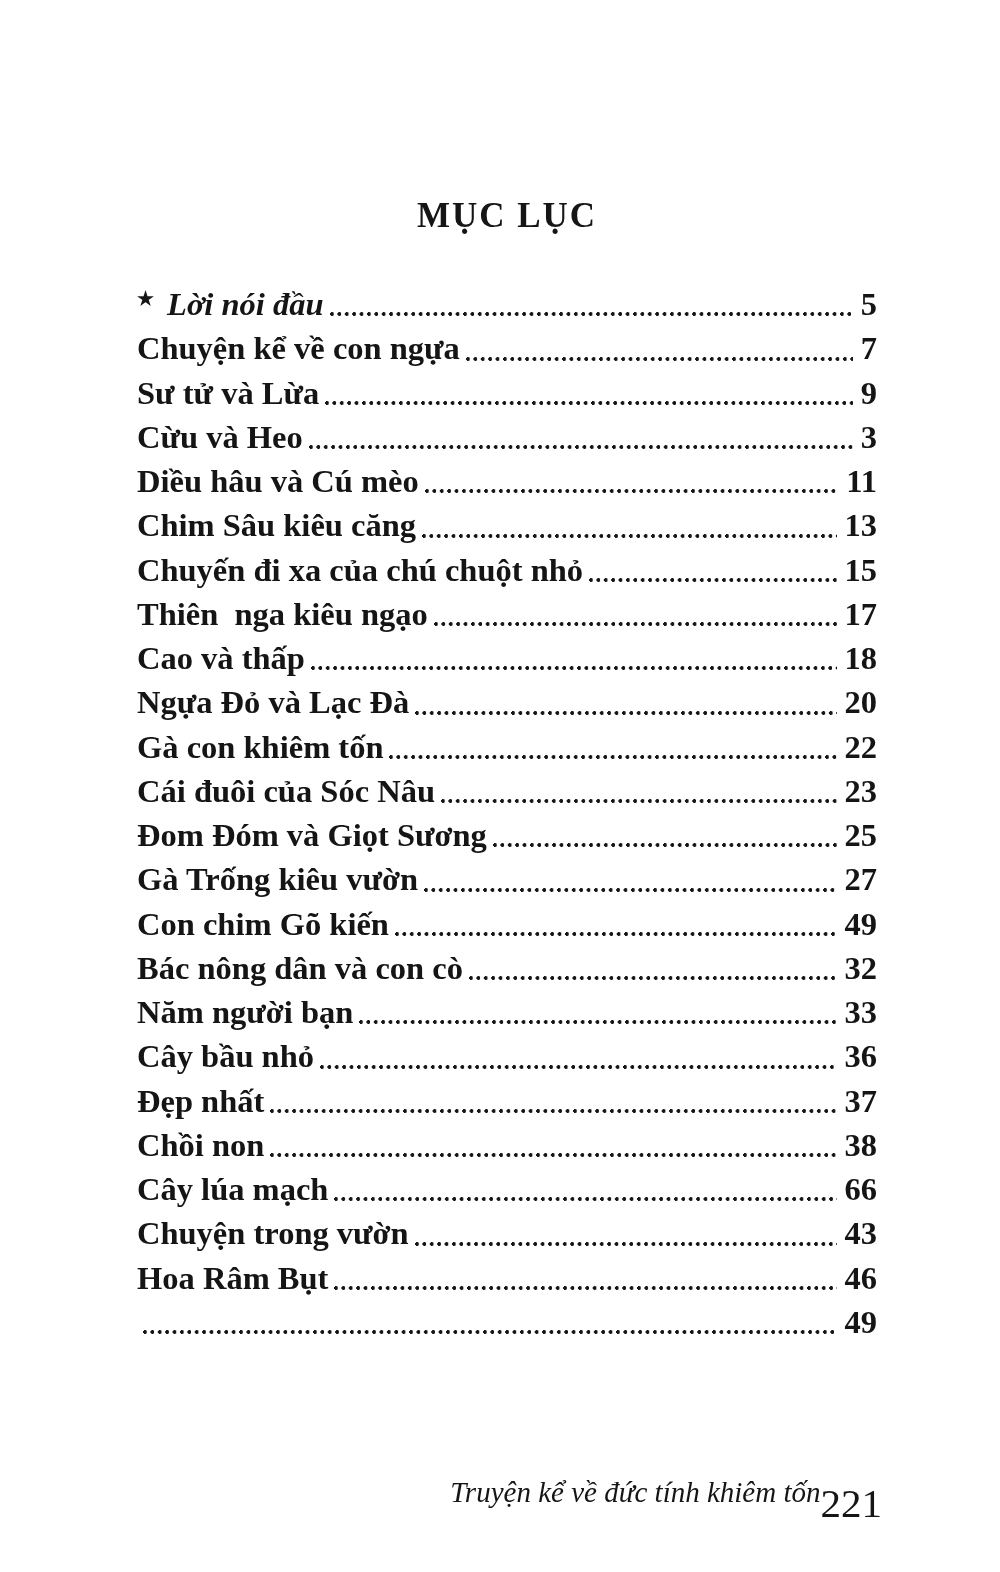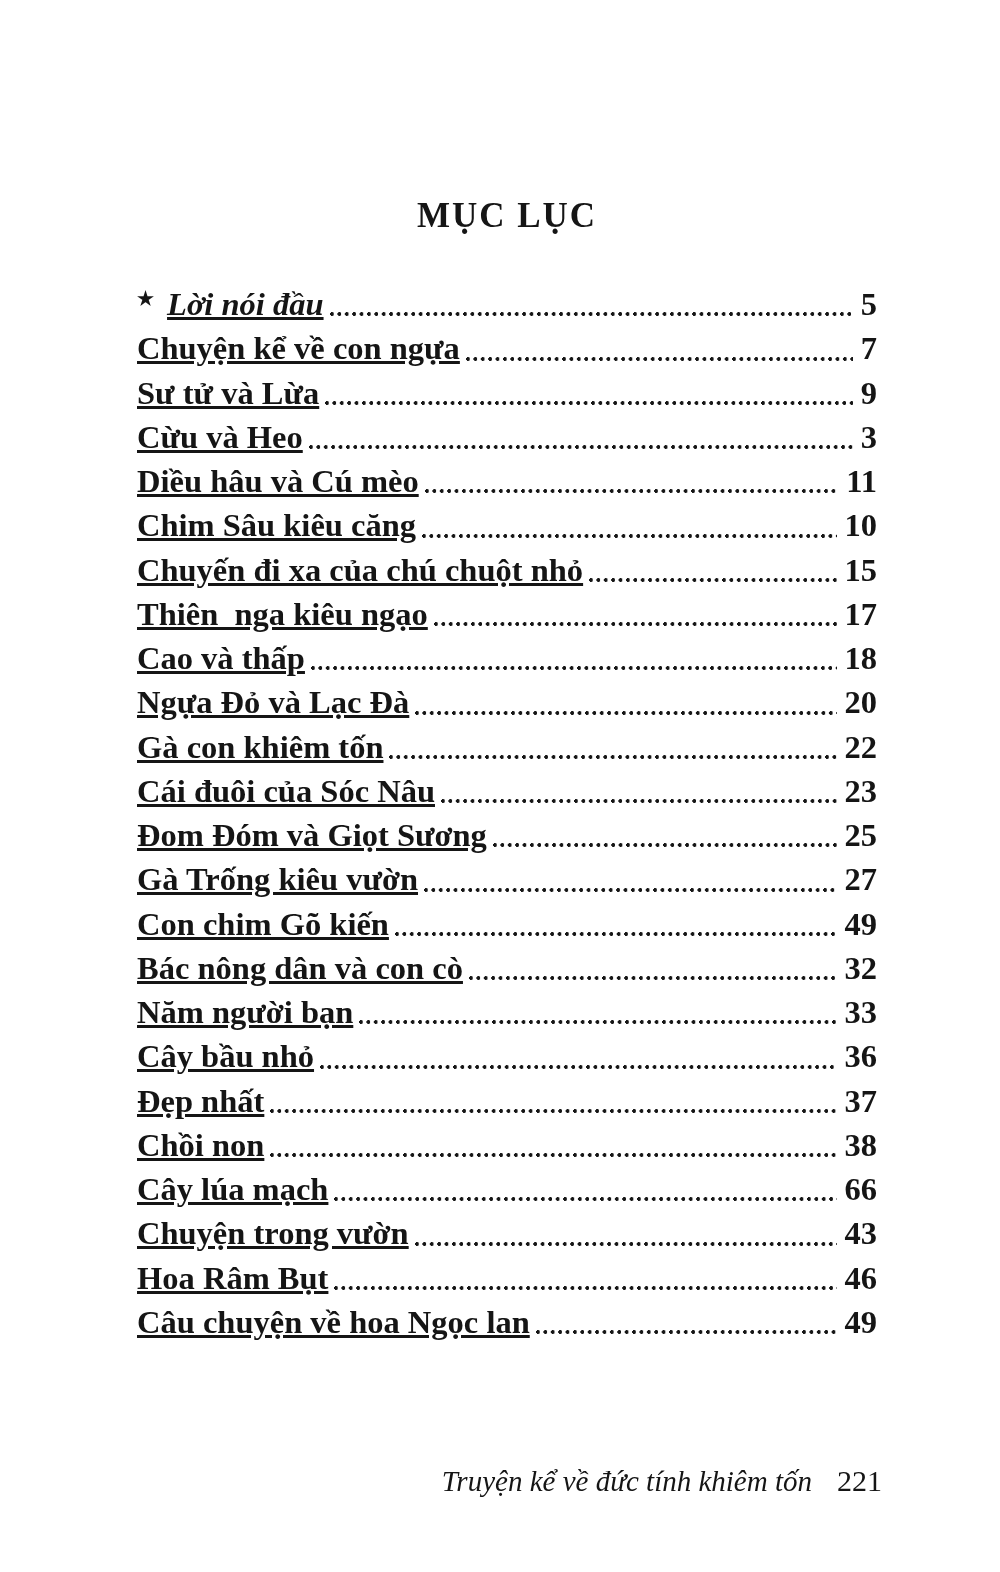--- a/index.html
+++ b/index.html
@@ -31,21 +31,21 @@
     top: 278px; left: 137px; width: 740px;
   }
   .toc-row {
     display: flex;
     align-items: baseline;
     height: 44.25px;
     font-size: 32.5px;
     font-weight: 600;
     line-height: 44.25px;
   }
-  .toc-title { white-space: pre; text-decoration: underline; }
+  .toc-title { white-space: pre; }
   .toc-title.italic { font-style: italic; }
   .star {
     font-size: 19px;
     line-height: 44.25px;
     margin-right: 13px;
     position: relative;
     top: -5px;
     align-self: center;
   }
   .leader {
@@ -57,32 +57,33 @@
     background-size: 7.4px 4px;
     background-repeat: repeat-x;
     background-position: left bottom;
   }
   .toc-page-num { white-space: nowrap; }
   .footer {
     position: absolute;
     top: 1458px; right: 118px;
     display: flex;
     align-items: center;
-    gap: 25px;
+    gap: 0;
   }
   .footer-text {
     font-style: italic;
     font-size: 29px;
     line-height: 38px;
     white-space: pre;
   }
   .footer-page {
-    font-size: 30px;
+    font-size: 41px;
     line-height: 38px;
     font-weight: 400;
+    margin-top: 22px;
   }
 </style>
 </head>
 <body>
 
 <div class="page">
   <h1 class="title">MỤC LỤC</h1>
 
   <div class="toc" id="toc-list">
       <div class="toc-row">
@@ -107,21 +108,21 @@
         <span class="toc-page-num">3</span>
       </div>
       <div class="toc-row">
         <span class="toc-title">Diều hâu và Cú mèo</span>
         <span class="leader"></span>
         <span class="toc-page-num">11</span>
       </div>
       <div class="toc-row">
         <span class="toc-title">Chim Sâu kiêu căng</span>
         <span class="leader"></span>
-        <span class="toc-page-num">10</span>
+        <span class="toc-page-num">13</span>
       </div>
       <div class="toc-row">
         <span class="toc-title">Chuyến đi xa của chú chuột nhỏ</span>
         <span class="leader"></span>
         <span class="toc-page-num">15</span>
       </div>
       <div class="toc-row">
         <span class="toc-title">Thiên  nga kiêu ngạo</span>
         <span class="leader"></span>
         <span class="toc-page-num">17</span>
@@ -195,21 +196,20 @@
         <span class="toc-title">Chuyện trong vườn</span>
         <span class="leader"></span>
         <span class="toc-page-num">43</span>
       </div>
       <div class="toc-row">
         <span class="toc-title">Hoa Râm Bụt</span>
         <span class="leader"></span>
         <span class="toc-page-num">46</span>
       </div>
       <div class="toc-row">
-        <span class="toc-title">Câu chuyện về hoa Ngọc lan</span>
         <span class="leader"></span>
         <span class="toc-page-num">49</span>
       </div>
     </div>
 
   <div class="footer">
     <span class="footer-text">Truyện kể về đức tính khiêm tốn</span>
     <span class="footer-page">221</span>
   </div>
 </div>

